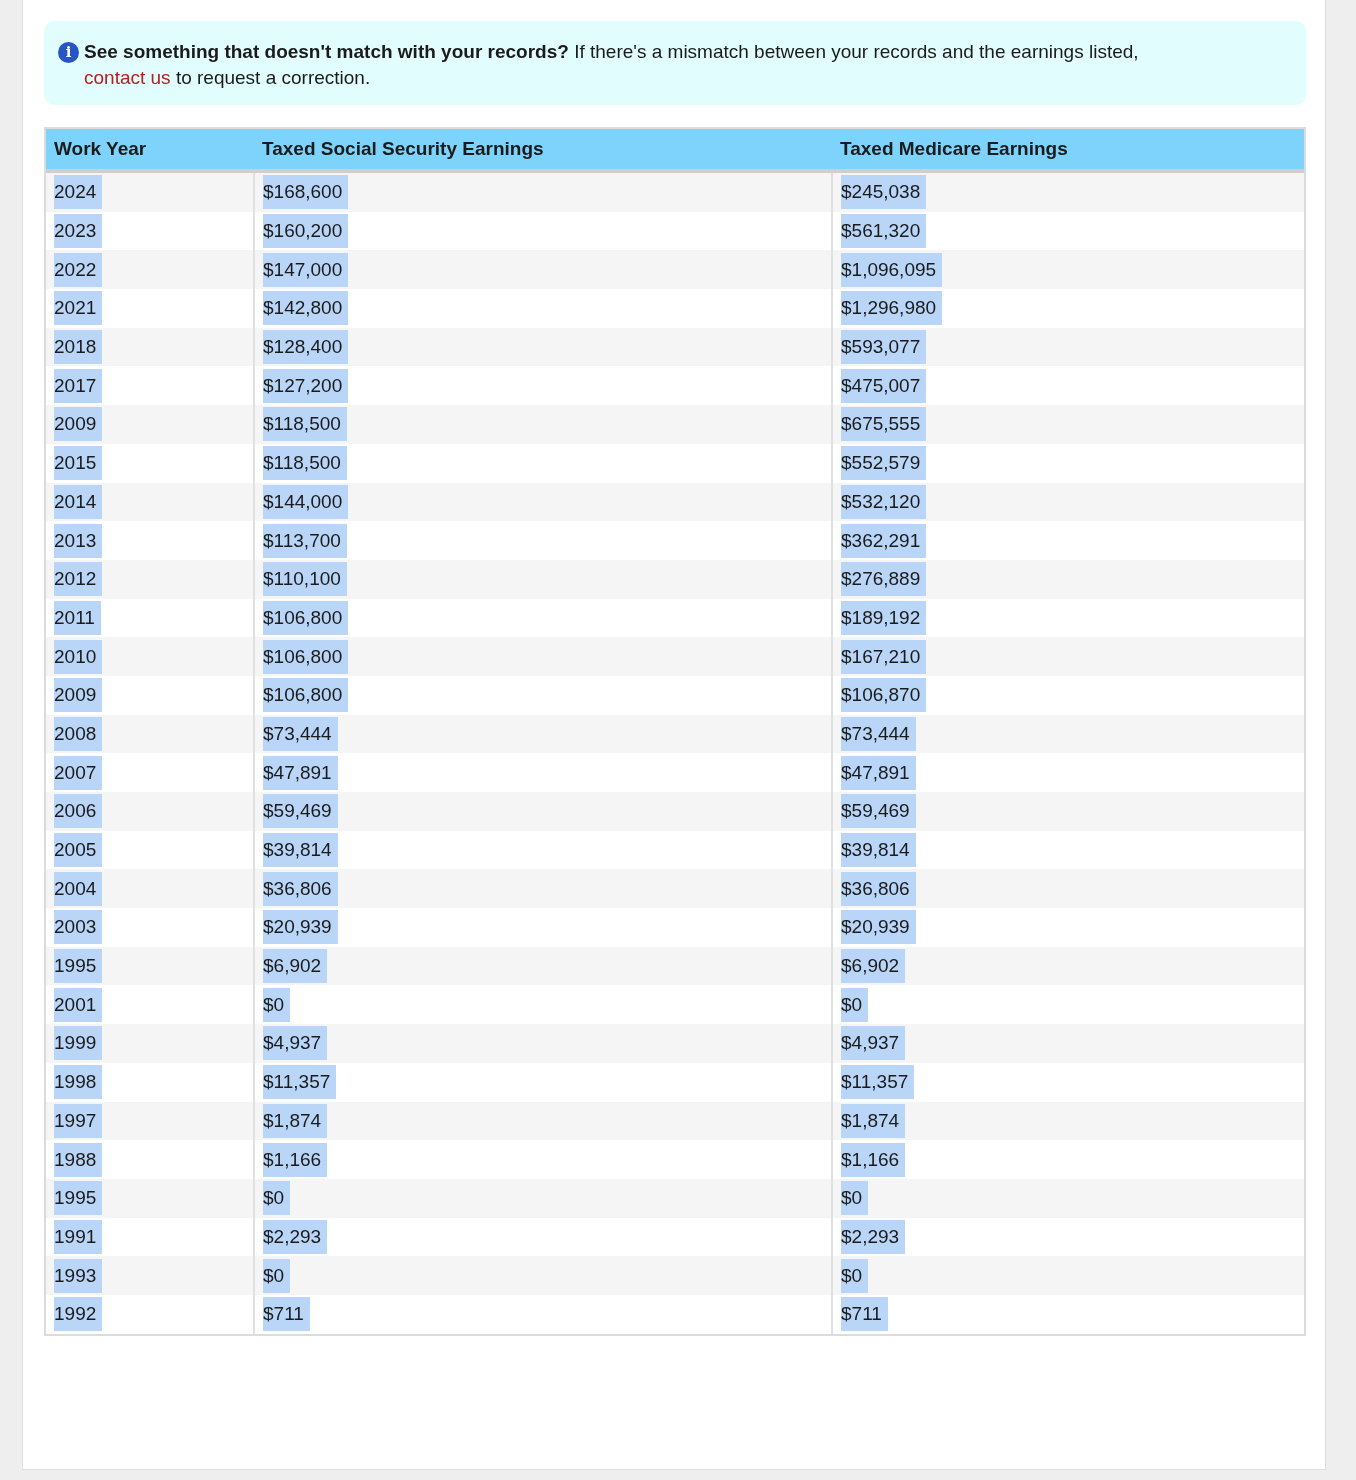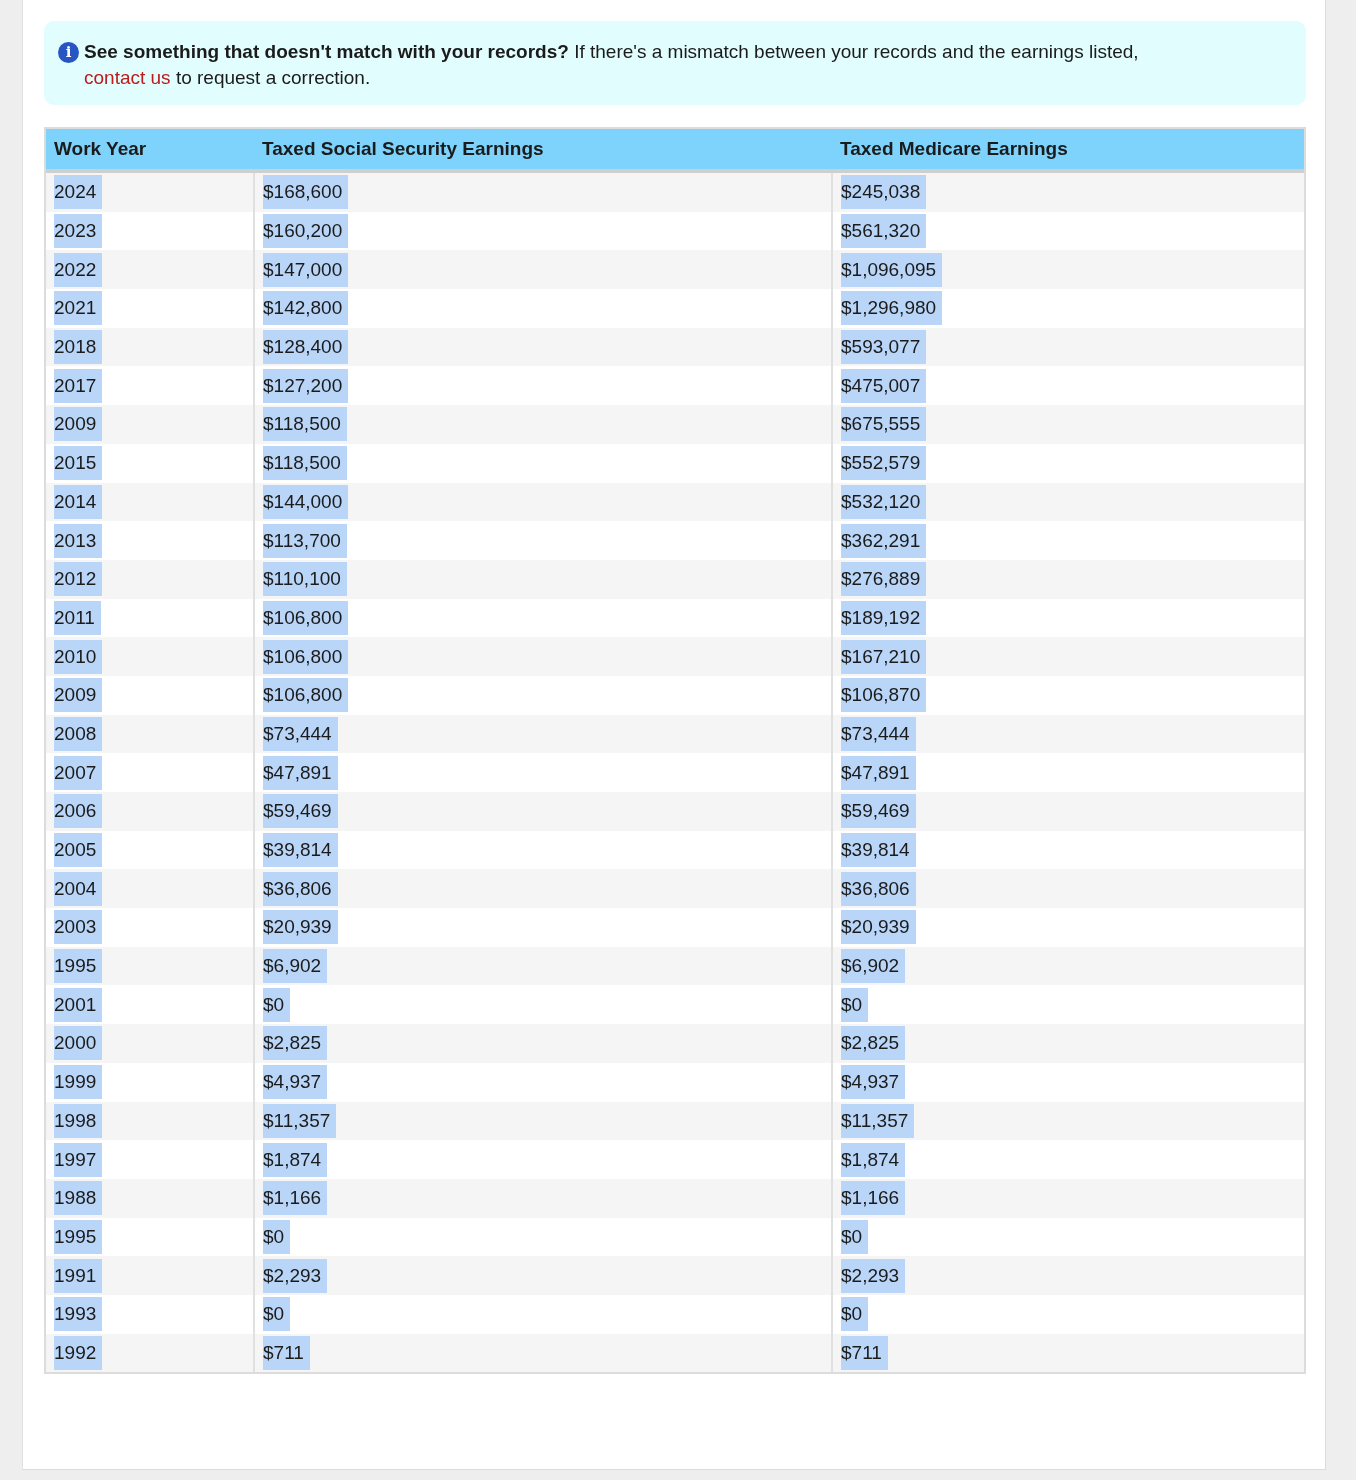--- a/index.html
+++ b/index.html
@@ -225,25 +225,20 @@
             <td><span class="sel">1995</span></td>
             <td><span class="sel">$6,902</span></td>
             <td><span class="sel">$6,902</span></td>
           </tr>
           <tr>
             <td><span class="sel">2001</span></td>
             <td><span class="sel">$0</span></td>
             <td><span class="sel">$0</span></td>
           </tr>
           <tr>
-            <td><span class="sel">2000</span></td>
-            <td><span class="sel">$2,825</span></td>
-            <td><span class="sel">$2,825</span></td>
-          </tr>
-          <tr>
             <td><span class="sel">1999</span></td>
             <td><span class="sel">$4,937</span></td>
             <td><span class="sel">$4,937</span></td>
           </tr>
           <tr>
             <td><span class="sel">1998</span></td>
             <td><span class="sel">$11,357</span></td>
             <td><span class="sel">$11,357</span></td>
           </tr>
           <tr>

